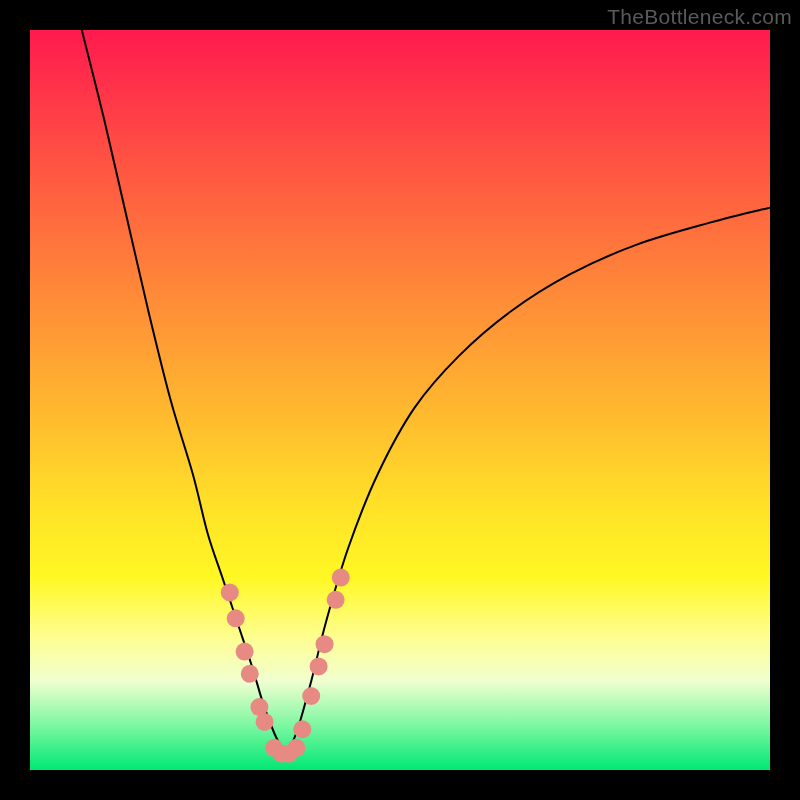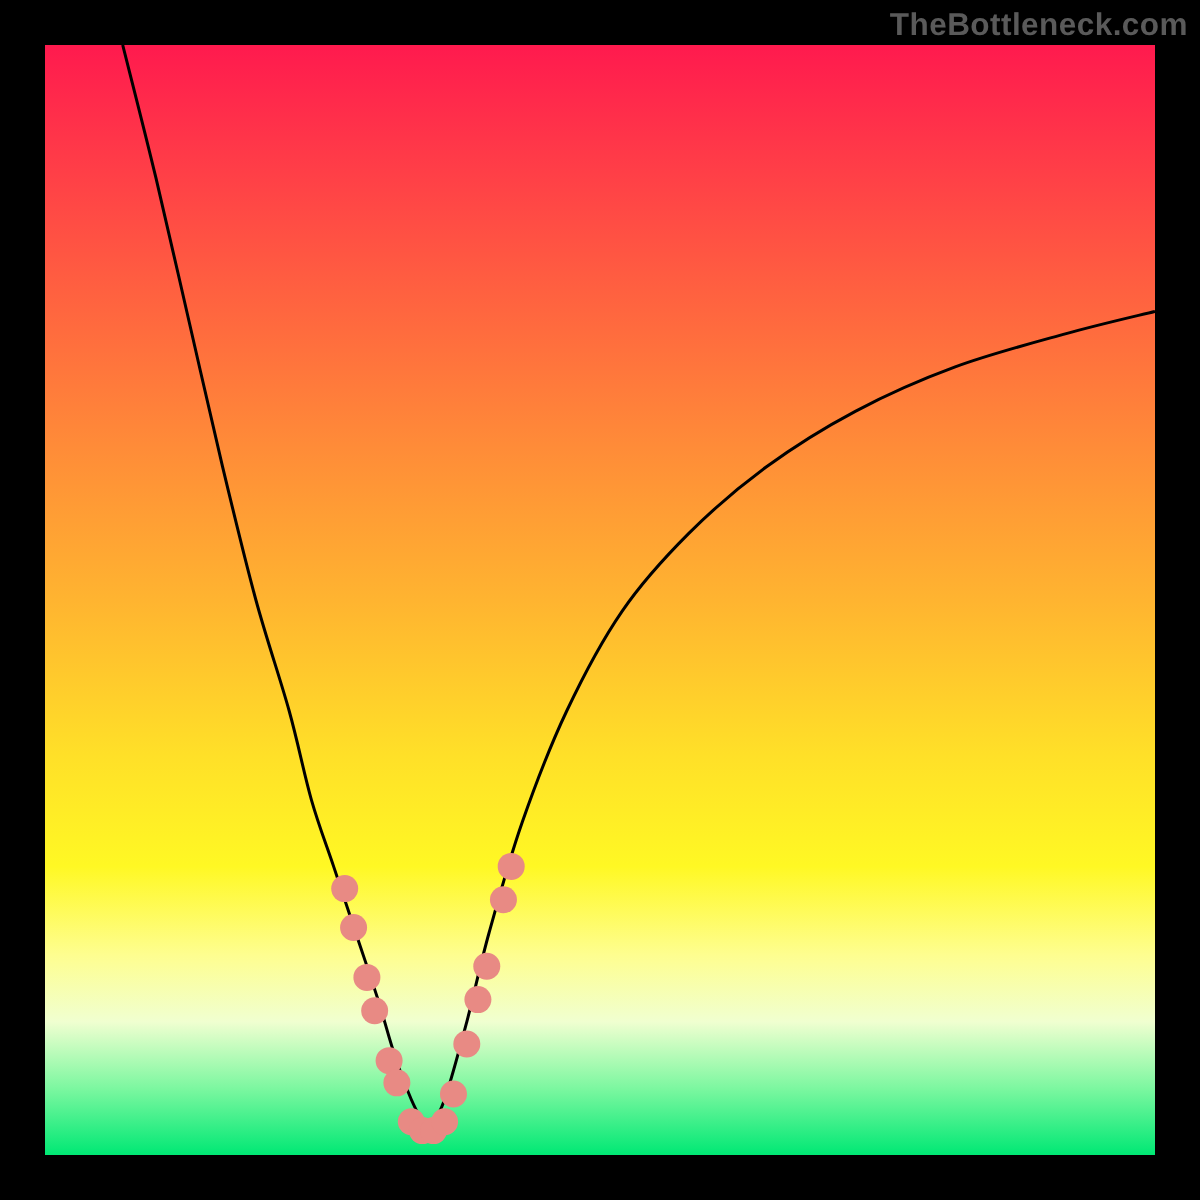--- a/index.html
+++ b/index.html
@@ -29,21 +29,21 @@
       #f0ffd0 88%,
       #7cf7a0 94%,
       #00e874 100%);
   }
   .attribution {
     position: absolute;
     top: 5px;
     right: 8px;
     color: #5a5a5a;
     font-size: 21px;
-    font-weight: 700;
+    font-weight: 400;
     letter-spacing: 0.3px;
     z-index: 10;
   }
   svg.curve {
     position: absolute;
     left: 0;
     top: 0;
     width: 740px;
     height: 740px;
   }

